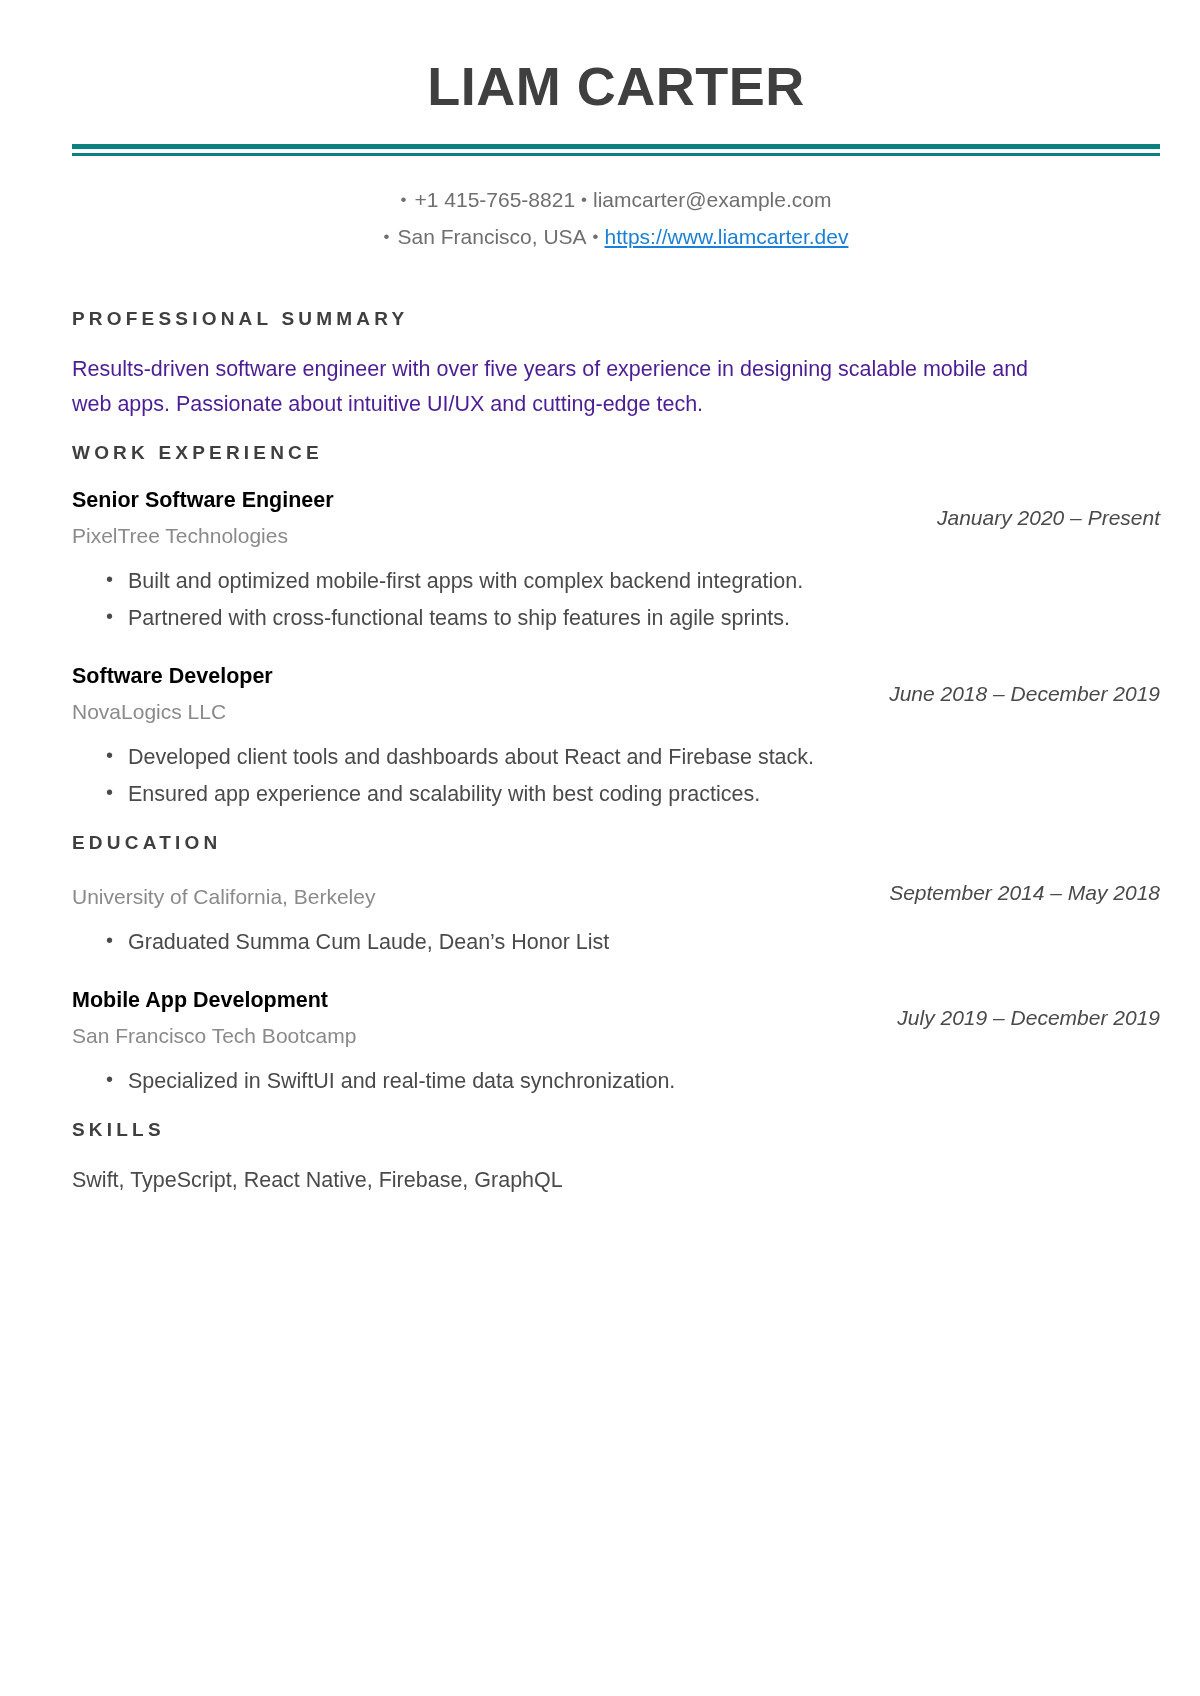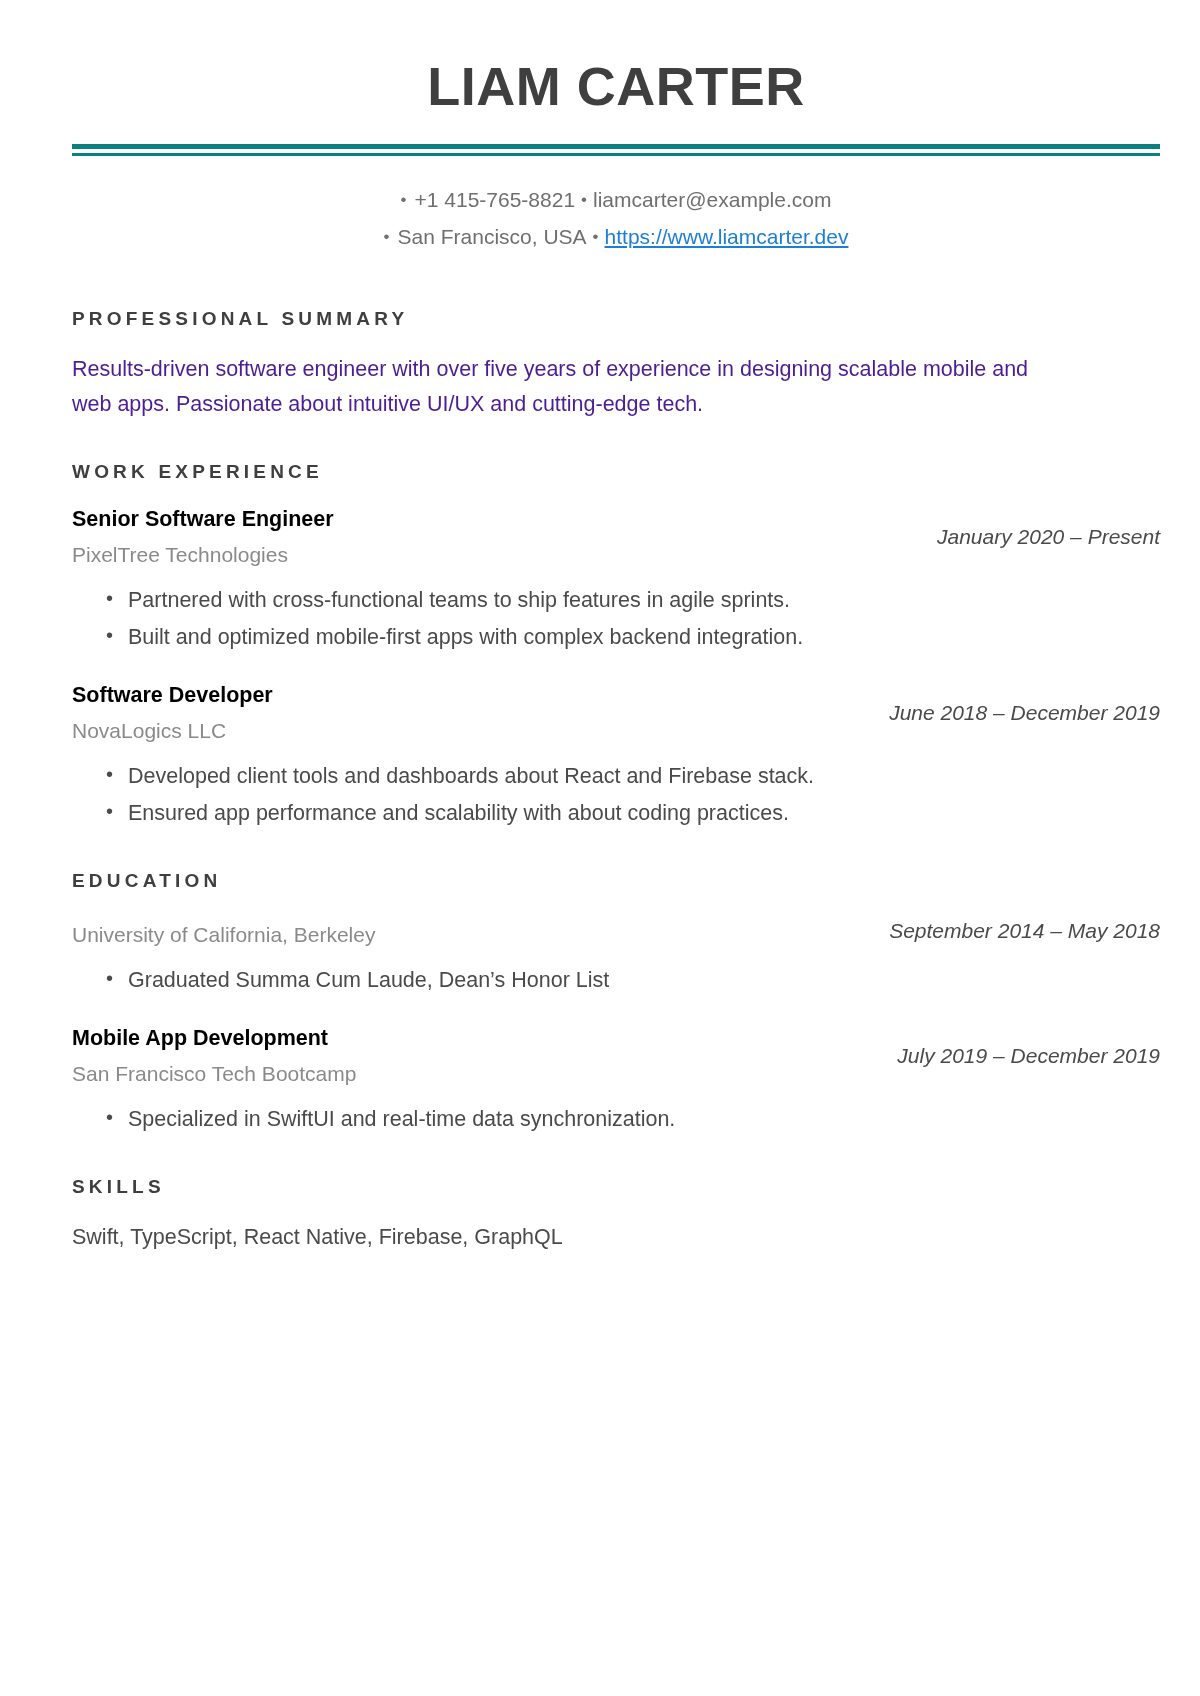--- a/index.html
+++ b/index.html
@@ -77,21 +77,21 @@
     vertical-align: 2px;
     padding-right: 8px;
   }
   .link {
     color: #1c7fd6;
     text-decoration: underline;
     text-underline-offset: 2px;
   }
 
   
-  .section { margin-top: 39px; }
+  .section { margin-top: 20px; }
   .section-first { margin-top: 52px; }
 
   .section-title {
     font-size: 19px;
     font-weight: bold;
     letter-spacing: 4.2px;
     color: #3f3f3f;
     text-transform: uppercase;
   }
 
@@ -199,36 +199,36 @@
 
     <div class="entry entry-first">
       <div class="entry-head">
         <div class="entry-left">
           <div class="entry-title">Senior Software Engineer</div>
           <div class="entry-org">PixelTree Technologies</div>
         </div>
         <div class="entry-date">January 2020 – Present</div>
       </div>
       <ul class="bullets">
+        <li>Built and optimized mobile-first apps with complex backend integration.</li>
         <li>Partnered with cross-functional teams to ship features in agile sprints.</li>
-        <li>Built and optimized mobile-first apps with complex backend integration.</li>
       </ul>
     </div>
 
     <div class="entry">
       <div class="entry-head">
         <div class="entry-left">
           <div class="entry-title">Software Developer</div>
           <div class="entry-org">NovaLogics LLC</div>
         </div>
         <div class="entry-date">June 2018 – December 2019</div>
       </div>
       <ul class="bullets">
         <li>Developed client tools and dashboards about React and Firebase stack.</li>
-        <li>Ensured app performance and scalability with about coding practices.</li>
+        <li>Ensured app experience and scalability with best coding practices.</li>
       </ul>
     </div>
   </div>
 
   <div class="section">
     <div class="section-title">EDUCATION</div>
 
     <div class="entry entry-first">
       <div class="entry-head">
         <div class="entry-left">

